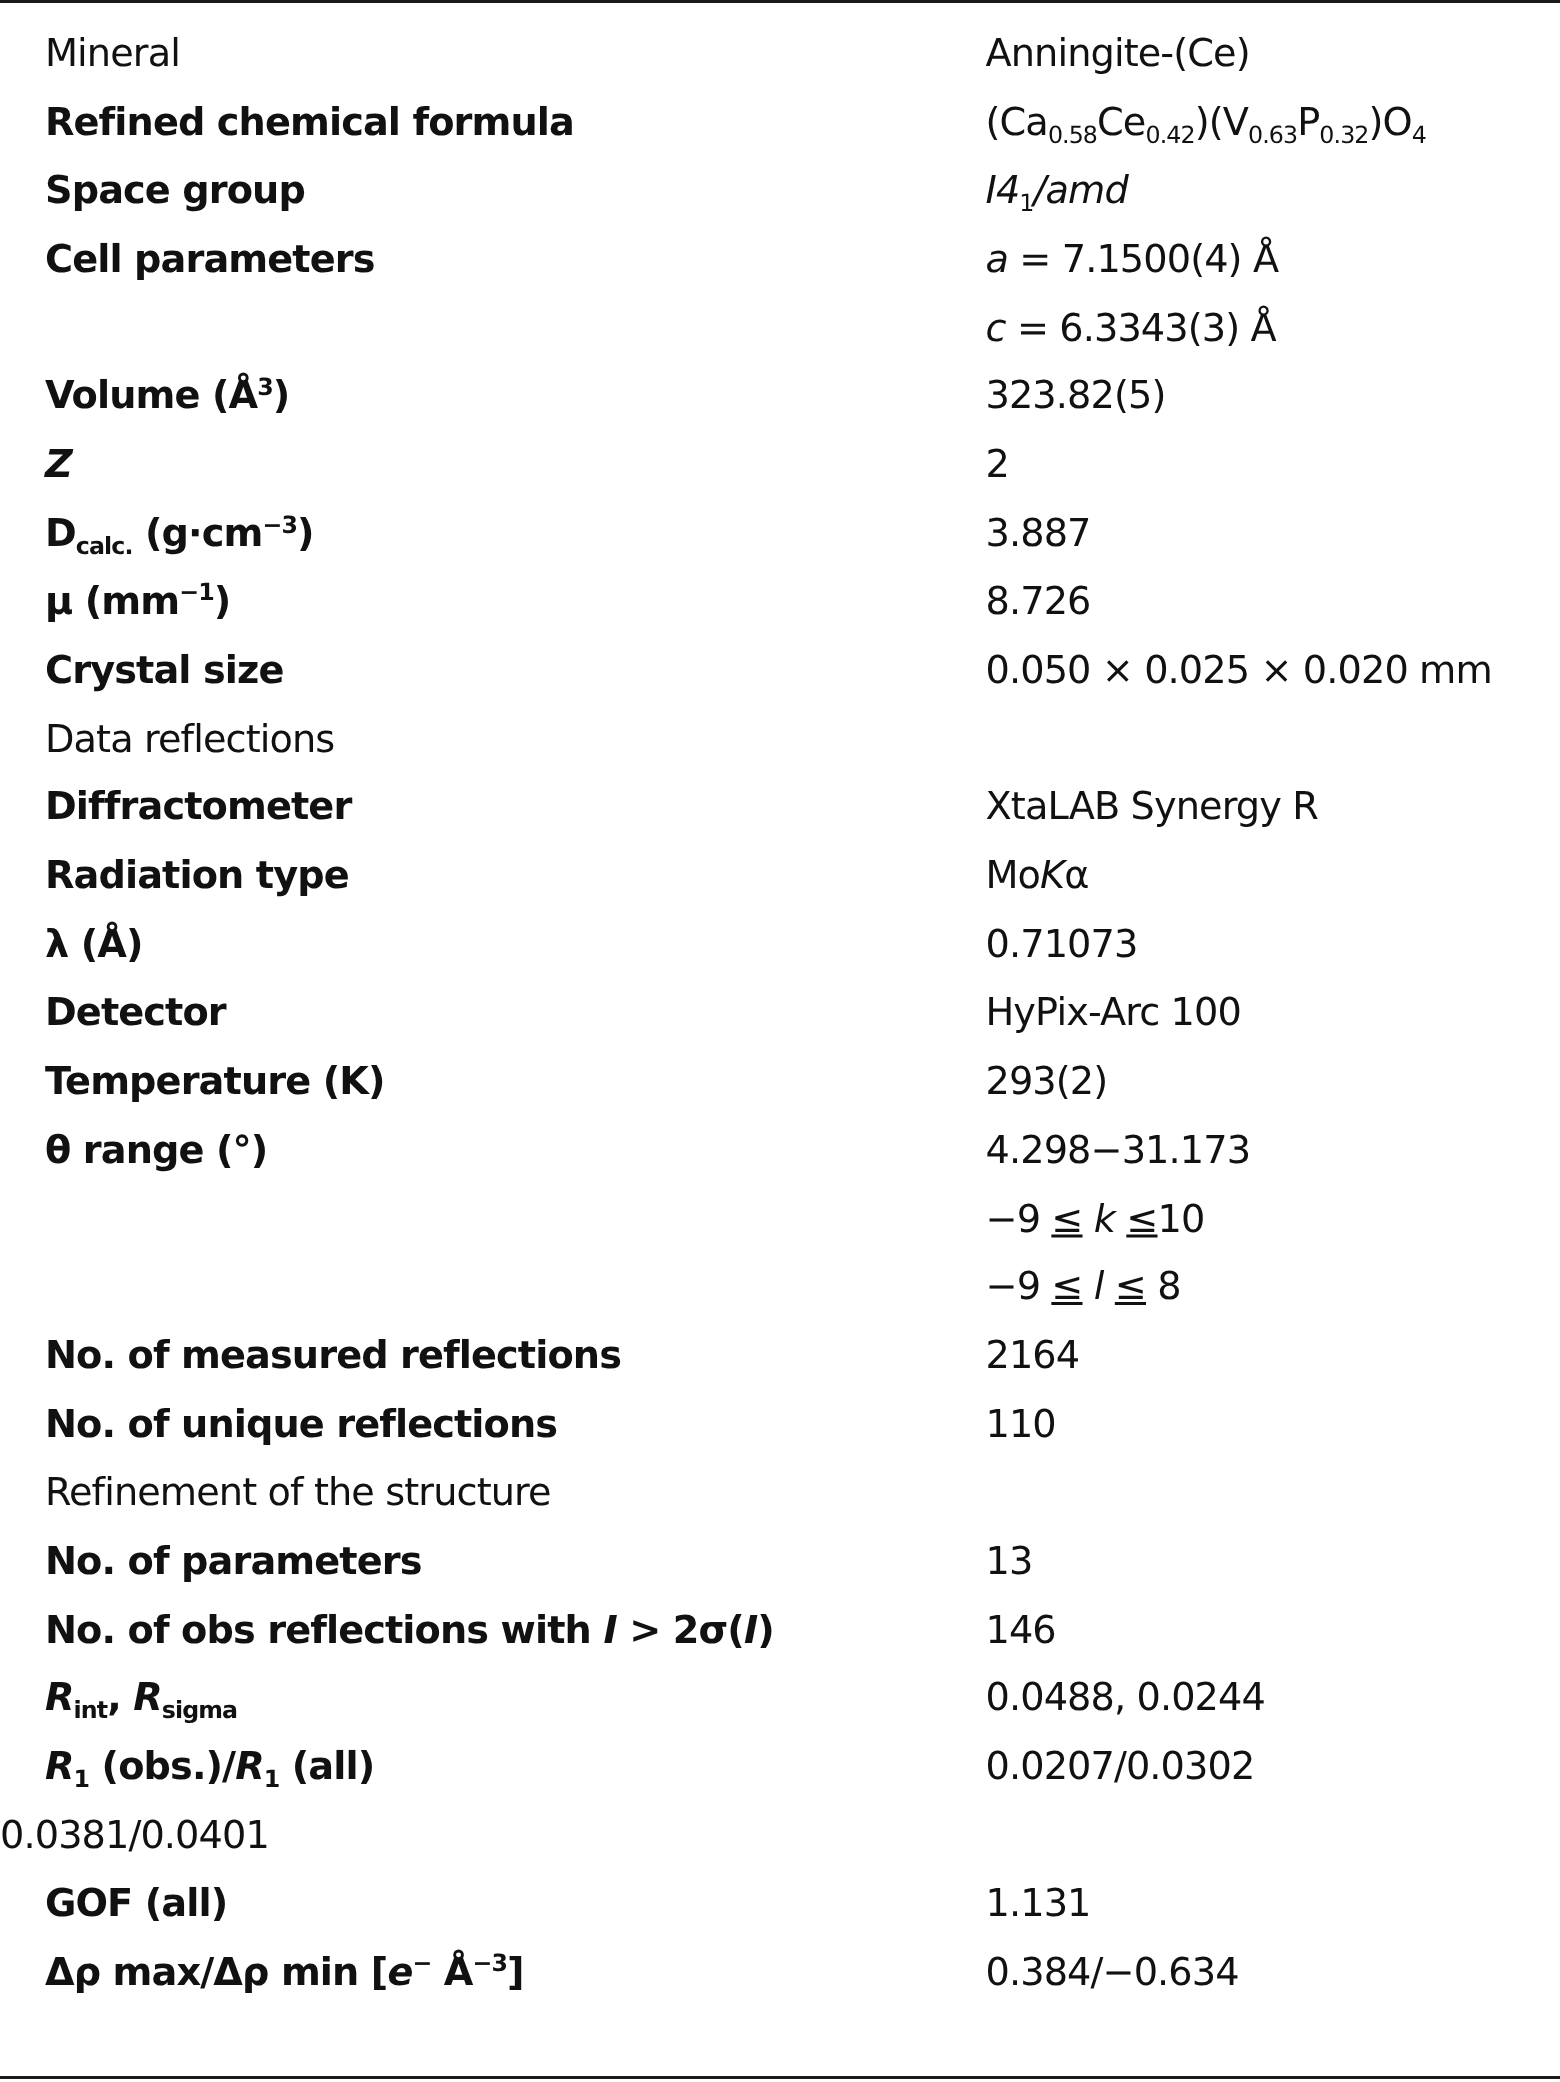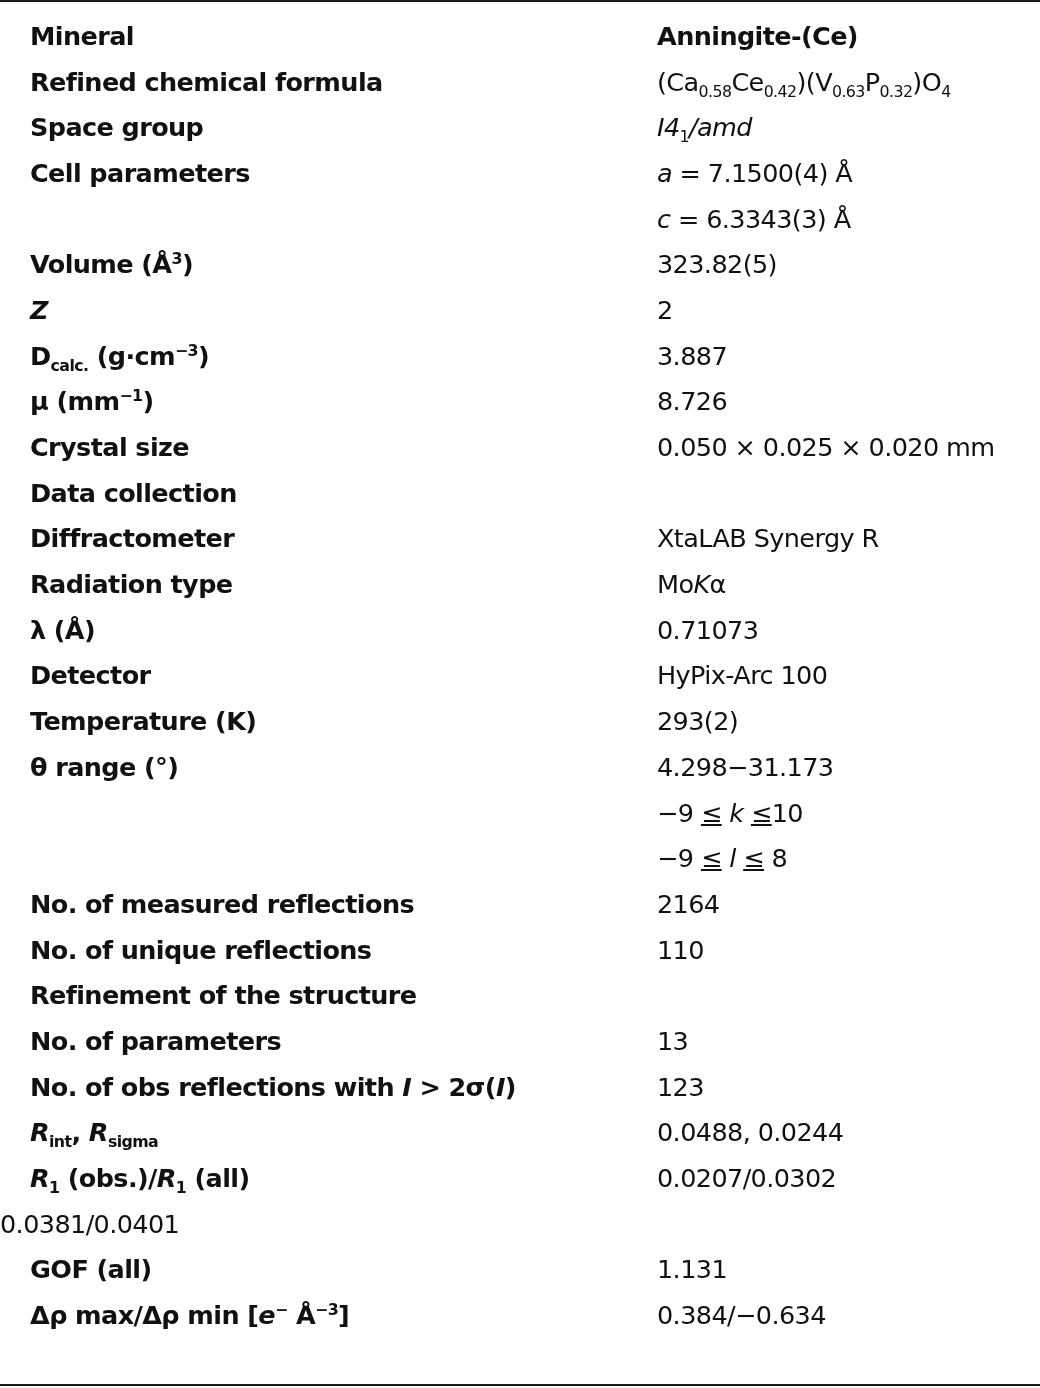--- a/index.html
+++ b/index.html
@@ -27,21 +27,21 @@
   .row {
     display: flex; height: 45.7px; align-items: center;
   }
   .cell-label {
     width: 657px; padding-left: 30px; box-sizing: border-box;
     font-size: 25.5px; letter-spacing: -0.6px; white-space: nowrap; font-weight: bold;
   }
   .cell-value {
     flex: 1; font-size: 25.5px; letter-spacing: -0.6px; white-space: nowrap;
   }
-  .bold { font-weight: bold; }
+  .bold { font-weight: normal; }
   .it { font-style: italic; }
   sub { font-size: 62%; vertical-align: -0.35em; line-height: 0; }
   sup { font-size: 62%; vertical-align: 0.55em; line-height: 0; }
   .u { text-decoration: underline; text-underline-offset: 2px; }
 </style>
 </head>
 <body>
 
 <div class="table-wrap">
   <div class="rule-top"></div>
@@ -92,21 +92,21 @@
       <div class="cell-label"><span>μ (mm</span><sup>−1</sup><span>)</span></div>
       <div class="cell-value">8.726</div>
     </div>
 
     <div class="row">
       <div class="cell-label">Crystal size</div>
       <div class="cell-value">0.050 × 0.025 × 0.020 mm</div>
     </div>
 
     <div class="row">
-      <div class="cell-label bold">Data collection</div>
+      <div class="cell-label bold">Data reflections</div>
       <div class="cell-value"></div>
     </div>
 
     <div class="row">
       <div class="cell-label">Diffractometer</div>
       <div class="cell-value">XtaLAB Synergy R</div>
     </div>
 
     <div class="row">
       <div class="cell-label">Radiation type</div>
@@ -159,21 +159,21 @@
       <div class="cell-value"></div>
     </div>
 
     <div class="row">
       <div class="cell-label">No. of parameters</div>
       <div class="cell-value">13</div>
     </div>
 
     <div class="row">
       <div class="cell-label"><span>No. of obs reflections with </span><span class="it">I</span><span> &gt; 2σ(</span><span class="it">I</span><span>)</span></div>
-      <div class="cell-value">123</div>
+      <div class="cell-value">146</div>
     </div>
 
     <div class="row">
       <div class="cell-label"><span class="it">R</span><sub>int</sub><span>, </span><span class="it">R</span><sub>sigma</sub></div>
       <div class="cell-value">0.0488, 0.0244</div>
     </div>
 
     <div class="row">
       <div class="cell-label"><span class="it">R</span><sub>1</sub><span> (obs.)/</span><span class="it">R</span><sub>1</sub><span> (all)</span></div>
       <div class="cell-value">0.0207/0.0302</div>

